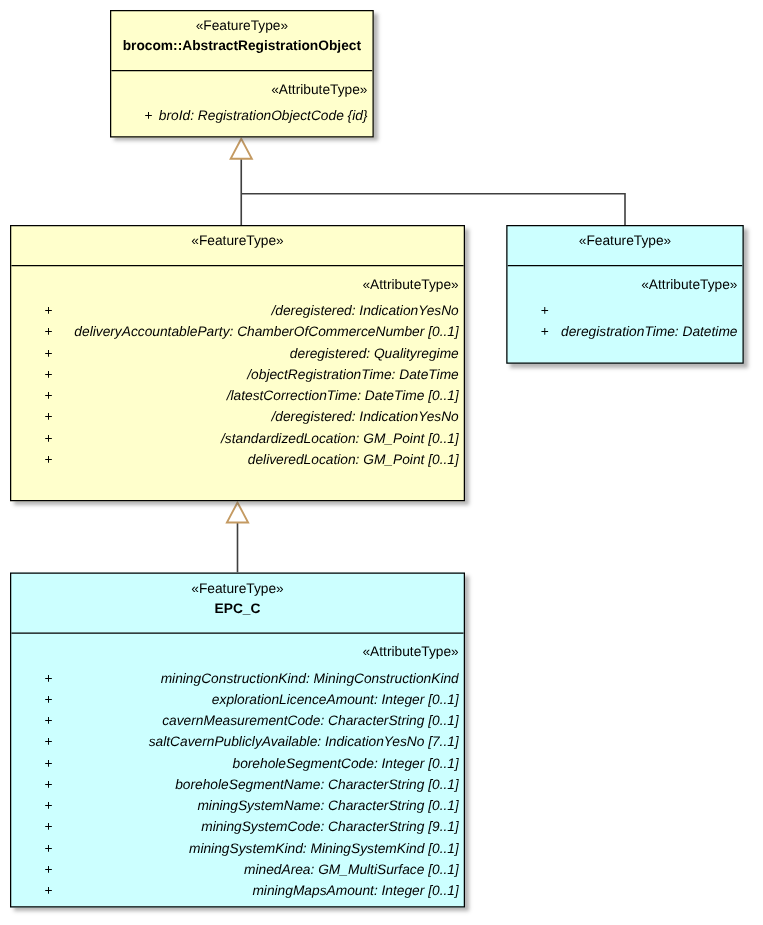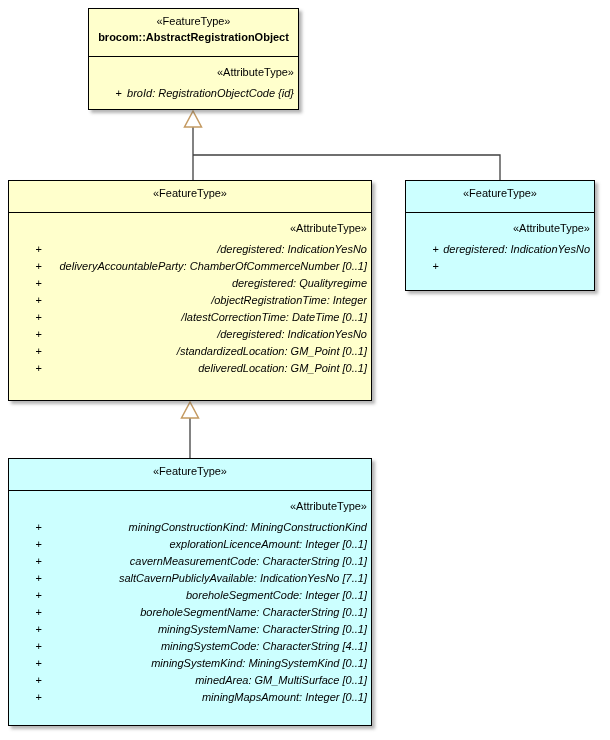--- a/index.html
+++ b/index.html
@@ -83,21 +83,21 @@
     <div class="attr-row">
       <span class="attr-vis">+</span>
       <span class="attr-text">deliveryAccountableParty: ChamberOfCommerceNumber [0..1]</span>
     </div>
     <div class="attr-row">
       <span class="attr-vis">+</span>
       <span class="attr-text">deregistered: Qualityregime</span>
     </div>
     <div class="attr-row">
       <span class="attr-vis">+</span>
-      <span class="attr-text">/objectRegistrationTime: Integer</span>
+      <span class="attr-text">/objectRegistrationTime: DateTime</span>
     </div>
     <div class="attr-row">
       <span class="attr-vis">+</span>
       <span class="attr-text">/latestCorrectionTime: DateTime [0..1]</span>
     </div>
     <div class="attr-row">
       <span class="attr-vis">+</span>
       <span class="attr-text">/deregistered: IndicationYesNo</span>
     </div>
     <div class="attr-row">
@@ -112,31 +112,32 @@
 </div>
 
 <div id="box-brodo" class="uml-class cyan">
   <div class="title">
     <div class="stereotype">«FeatureType»</div>
   </div>
   <div class="attrs">
     <div class="attr-header">«AttributeType»</div>
     <div class="attr-row">
       <span class="attr-vis">+</span>
-      <span class="attr-text">deregistered: IndicationYesNo</span>
     </div>
     <div class="attr-row">
       <span class="attr-vis">+</span>
+      <span class="attr-text">deregistrationTime: Datetime</span>
     </div>
   </div>
 </div>
 
 <div id="box-epcc" class="uml-class cyan">
   <div class="title">
     <div class="stereotype">«FeatureType»</div>
+    <div class="classname">EPC_C</div>
   </div>
   <div class="attrs">
     <div class="attr-header">«AttributeType»</div>
     <div class="attr-row">
       <span class="attr-vis">+</span>
       <span class="attr-text">miningConstructionKind: MiningConstructionKind</span>
     </div>
     <div class="attr-row">
       <span class="attr-vis">+</span>
       <span class="attr-text">explorationLicenceAmount: Integer [0..1]</span>
@@ -156,21 +157,21 @@
     <div class="attr-row">
       <span class="attr-vis">+</span>
       <span class="attr-text">boreholeSegmentName: CharacterString [0..1]</span>
     </div>
     <div class="attr-row">
       <span class="attr-vis">+</span>
       <span class="attr-text">miningSystemName: CharacterString [0..1]</span>
     </div>
     <div class="attr-row">
       <span class="attr-vis">+</span>
-      <span class="attr-text">miningSystemCode: CharacterString [4..1]</span>
+      <span class="attr-text">miningSystemCode: CharacterString [9..1]</span>
     </div>
     <div class="attr-row">
       <span class="attr-vis">+</span>
       <span class="attr-text">miningSystemKind: MiningSystemKind [0..1]</span>
     </div>
     <div class="attr-row">
       <span class="attr-vis">+</span>
       <span class="attr-text">minedArea: GM_MultiSurface [0..1]</span>
     </div>
     <div class="attr-row">

